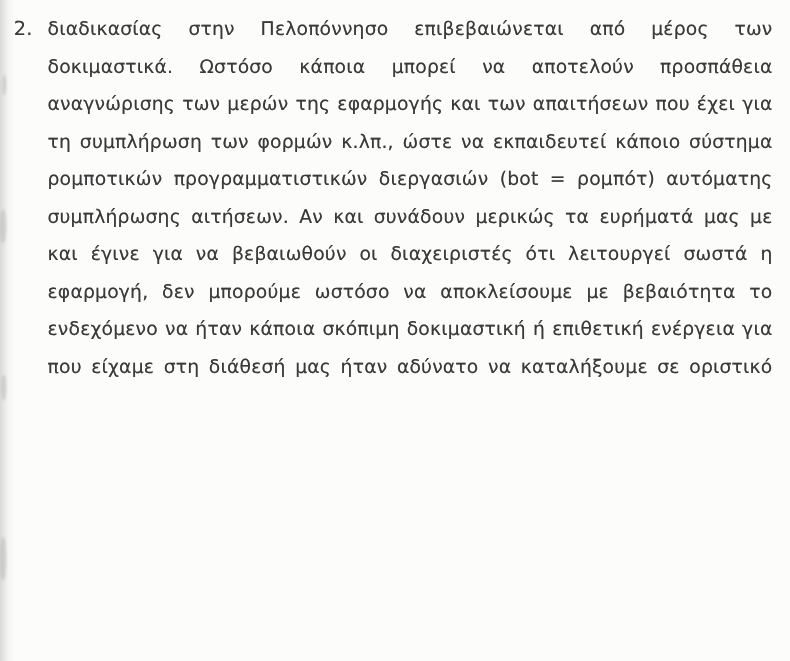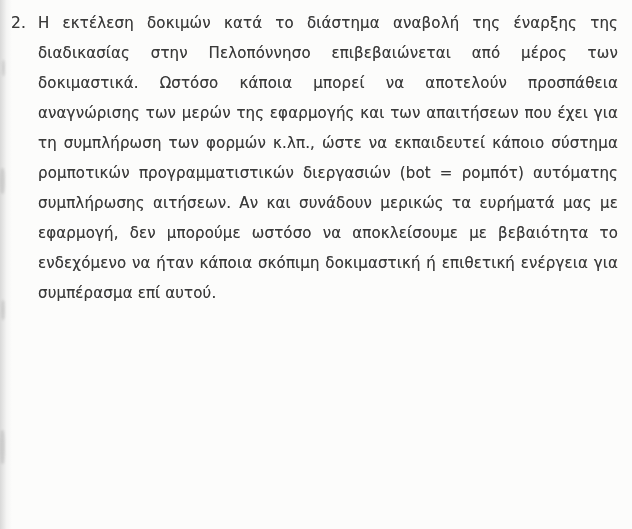--- a/index.html
+++ b/index.html
@@ -75,25 +75,25 @@
 <div class="page">
   <div class="scan-edge"></div>
   <div class="scan-speck speck-a"></div>
   <div class="scan-speck speck-b"></div>
   <div class="scan-speck speck-c"></div>
   <div class="scan-speck speck-d"></div>
 
   <div class="paragraph">
     <span class="para-number">2.</span>
     <div id="lines-container">
-        <div class="line">Η εκτέλεση δοκιμών κατά το διάστημα αναβολή της έναρξης της</div>
         <div class="line">διαδικασίας στην Πελοπόννησο επιβεβαιώνεται από μέρος των ευρεθέντων</div>
         <div class="line">δοκιμαστικά. Ωστόσο κάποια μπορεί να αποτελούν προσπάθεια</div>
         <div class="line">αναγνώρισης των μερών της εφαρμογής και των απαιτήσεων που έχει για</div>
         <div class="line">τη συμπλήρωση των φορμών κ.λπ., ώστε να εκπαιδευτεί κάποιο σύστημα</div>
         <div class="line">ρομποτικών προγραμματιστικών διεργασιών (bot = ρομπότ) αυτόματης</div>
         <div class="line">συμπλήρωσης αιτήσεων. Αν και συνάδουν μερικώς τα ευρήματά μας με την</div>
+        <div class="line">και έγινε για να βεβαιωθούν οι διαχειριστές ότι λειτουργεί σωστά η</div>
         <div class="line">εφαρμογή, δεν μπορούμε ωστόσο να αποκλείσουμε με βεβαιότητα το</div>
         <div class="line">ενδεχόμενο να ήταν κάποια σκόπιμη δοκιμαστική ή επιθετική ενέργεια για</div>
-        <div class="line last">συμπέρασμα επί αυτού.</div>
+        <div class="line">που είχαμε στη διάθεσή μας ήταν αδύνατο να καταλήξουμε σε οριστικό</div>
       </div>
   </div>
 </div>
 
 </body></html>

